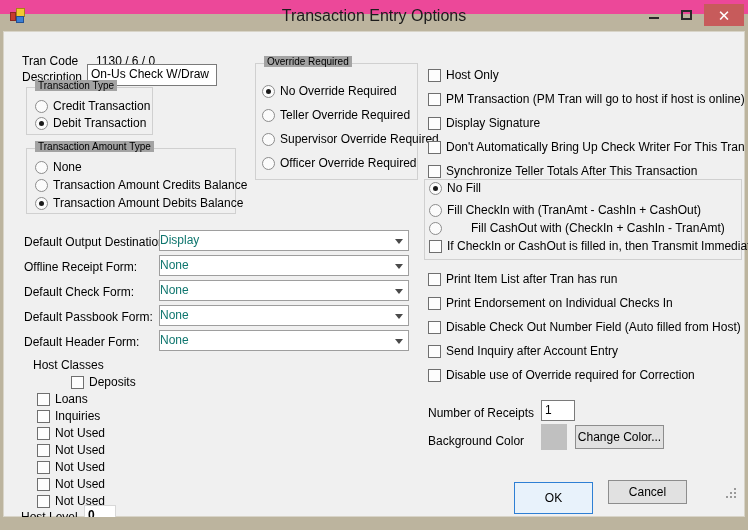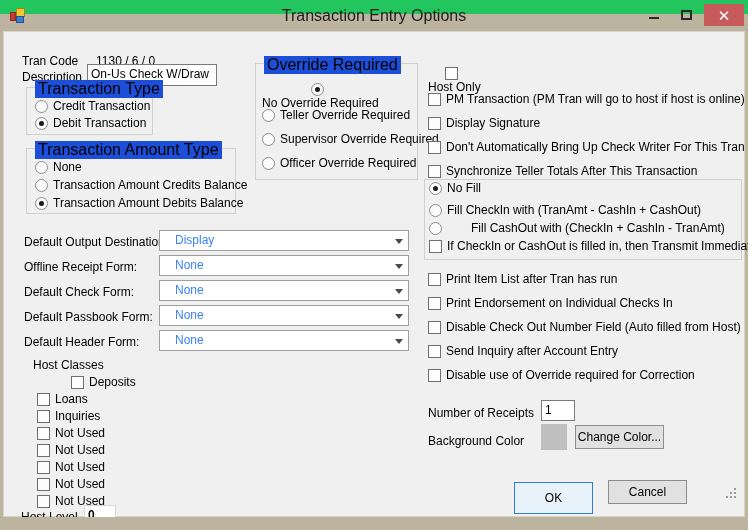--- a/index.html
+++ b/index.html
@@ -26,21 +26,21 @@
     background: #bcb49e;
     box-sizing: border-box;
   }
 
   
   #titlebar {
     position: absolute;
     left: 0; top: 0;
     width: 748px;
     height: 14px;
-    background: #22c55e;
+    background: #ec4899;
   }
   #win-icon {
     position: absolute;
     left: 9px; top: 7px;
     width: 17px; height: 17px;
   }
   #win-icon .sq {
     position: absolute;
     box-sizing: border-box;
   }
@@ -145,22 +145,22 @@
     line-height: 18px;
     white-space: nowrap;
     overflow: hidden;
   }
   .combo {
     position: absolute;
     box-sizing: border-box;
     background: #ffffff;
     border: 1px solid #9e9e9e;
     font-size: 12px;
-    color: #3b82f6;
-    padding: 0 15px;
+    color: #0f766e;
+    padding: 0 0;
     line-height: 18px;
     white-space: nowrap;
     overflow: hidden;
   }
   .combo .arrow {
     position: absolute;
     right: 5px; top: 50%;
     margin-top: -2px;
     width: 0; height: 0;
     border-left: 4px solid transparent;
@@ -170,23 +170,23 @@
 
   
   .groupbox {
     position: absolute;
     box-sizing: border-box;
     border: 1px solid #d0d0d0;
   }
   .groupbox > .gb-title {
     position: absolute;
     top: -8px; left: 8px;
-    background: #1d4ed8;
+    background: #a3a3a3;
     padding: 0 3px;
-    font-size: 16px;
+    font-size: 10px;
     color: #000;
     white-space: nowrap;
   }
 
   
   .radio {
     position: absolute;
     height: 16px;
     display: flex;
     align-items: center;
@@ -319,21 +319,21 @@
       <span class="rl">Transaction Amount Credits Balance</span>
     </div>
     <div class="radio on" style="left:31px; top:163px;">
       <span class="dot"></span>
       <span class="rl">Transaction Amount Debits Balance</span>
     </div>
 
     <div class="groupbox" style="left:251px; top:31px; width:163px; height:117px;">
       <div class="gb-title">Override Required</div>
     </div>
-    <div class="radio on" style="left:258px; top:51px;flex-direction:column;">
+    <div class="radio on" style="left:258px; top:51px;">
       <span class="dot"></span>
       <span class="rl">No Override Required</span>
     </div>
     <div class="radio" style="left:258px; top:75px;">
       <span class="dot"></span>
       <span class="rl">Teller Override Required</span>
     </div>
     <div class="radio" style="left:258px; top:99px;">
       <span class="dot"></span>
       <span class="rl">Supervisor Override Required</span>
@@ -403,21 +403,21 @@
       <span class="cl">Not Used</span>
     </div>
     <div class="check" style="left:33px; top:461px;">
       <span class="box"></span>
       <span class="cl">Not Used</span>
     </div>
 
     <div class="lbl" style="left:17px; top:478px;">Host Level</div>
     <div class="textbox" style="left:80px; top:473px; width:32px; height:19px; border:1px solid #d8d8d8; font-weight:bold;">0</div>
 
-    <div class="check" style="left:424px; top:35px;flex-direction:column;">
+    <div class="check" style="left:424px; top:35px;">
       <span class="box"></span>
       <span class="cl">Host Only</span>
     </div>
     <div class="check" style="left:424px; top:59px;">
       <span class="box"></span>
       <span class="cl">PM Transaction (PM Tran will go to host if host is online)</span>
     </div>
     <div class="check" style="left:424px; top:83px;">
       <span class="box"></span>
       <span class="cl">Display Signature</span>

